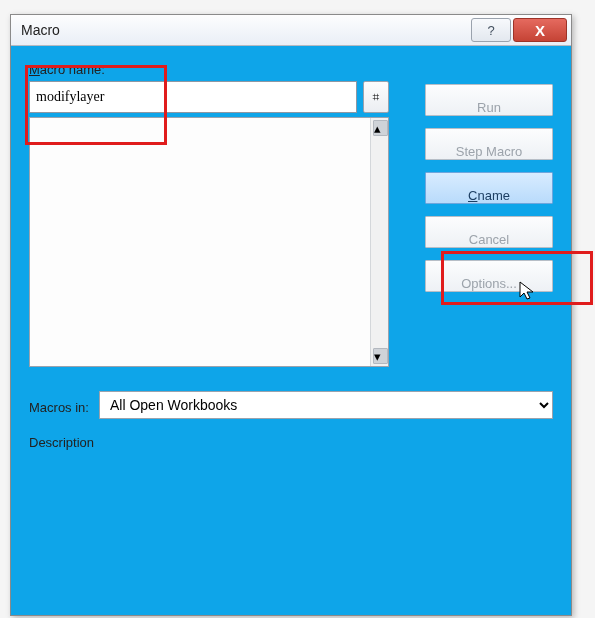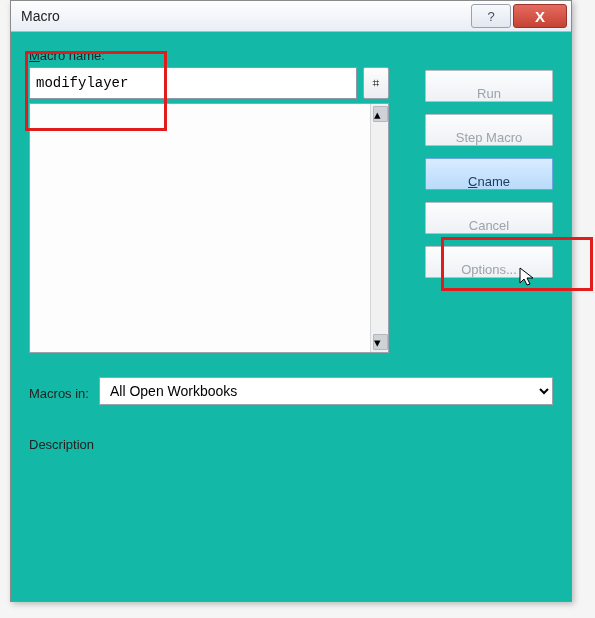--- a/index.html
+++ b/index.html
@@ -1,39 +1,39 @@
 <!DOCTYPE html>
 <html><head>
 <meta charset="utf-8">
 <style>
   html,body{margin:0;padding:0;font-family:"Segoe UI",Tahoma,sans-serif;font-size:13px;background:#f5f5f5;width:595px;height:618px;overflow:hidden}
-  .dialog{position:absolute;left:10px;top:0;width:560px;height:600px;background:#14b8a6;border:1px solid #8a8a8a;box-shadow:2px 2px 6px rgba(0,0,0,.25);display:flex;flex-direction:column}
+  .dialog{position:absolute;left:10px;top:14px;width:560px;height:600px;background:#0ea5e9;border:1px solid #8a8a8a;box-shadow:2px 2px 6px rgba(0,0,0,.25);display:flex;flex-direction:column}
   .titlebar{height:30px;background:linear-gradient(#fdfdfe,#e9eef6);border-bottom:1px solid #b5b9c1;display:flex;align-items:center;padding:0 4px 0 10px;font-size:14px;color:#222}
   .titlebar-spacer{flex:1}
   .tb-btn{width:38px;height:22px;margin-left:2px;border:1px solid #9aa2ad;border-radius:3px;display:flex;align-items:center;justify-content:center;background:linear-gradient(#f7f9fc,#e3e8ef);font-size:13px;color:#44505f}
   .tb-close{width:52px;background:linear-gradient(#e56a5f,#c54335);color:#fff;border-color:#9c3328;font-weight:bold;font-size:15px}
   .body{flex:1;padding:16px 18px 14px 18px;display:flex;flex-direction:column;position:relative}
   .row-top{display:flex;gap:36px}
   .name-col{flex:1}
   .label{font-size:13px;color:#222;margin-bottom:4px}
   .underline{text-decoration:underline}
   .name-input-wrap{display:flex;align-items:stretch}
-  .name-input{flex:1;height:26px;border:1px solid #8e97a3;padding:2px 6px;font-size:14px;font-family:Liberation Mono, monospace;outline:none}
+  .name-input{flex:1;height:26px;border:1px solid #8e97a3;padding:2px 6px;font-size:14px;font-family:Liberation Serif, serif;outline:none}
   .pick-btn{width:24px;border:1px solid #9aa2ad;border-radius:2px;margin-left:6px;background:linear-gradient(#fdfdfd,#ebeef2);display:flex;align-items:center;justify-content:center;font-size:12px}
   .listbox{margin-top:4px;height:248px;border:1px solid #9aa2ad;background:#fdfdfd;position:relative}
   .listbox-scroll{position:absolute;right:0;top:0;bottom:0;width:17px;background:#f1f1f1;border-left:1px solid #d4d7da}
   .scroll-thumb{position:absolute;top:2px;left:2px;width:13px;height:14px;background:#cfd3d8;border:1px solid #b3b8bf;border-radius:1px}
   .scroll-thumb.bot{top:auto;bottom:2px}
   .side-col{width:128px;display:flex;flex-direction:column;gap:12px;margin-top:22px}
   .btn{height:30px;border:1px solid #b7bec7;border-radius:1px;background:linear-gradient(#fcfdfe,#eef1f5);color:#444;font-size:13px;display:flex;align-items:flex-end;justify-content:center;cursor:pointer}
   .btn.disabled{color:#9ca3ab;cursor:default}
   .btn.primary{background:linear-gradient(#d8ecff,#b9dbfb);border-color:#6ea6dd;color:#1d3f63}
   .row-mid{display:flex;align-items:flex-end;margin-top:24px;gap:10px}
   select.combo{flex:1;height:28px;border:1px solid #9aa2ad;font-family:Liberation Sans, sans-serif;font-size:14px;padding:2px 6px;background:#fff}
-  .desc-label{margin-top:32px}
+  .desc-label{margin-top:16px}
   .footer{margin-top:auto;display:flex;justify-content:flex-end;padding-top:16px}
   .footer .btn{width:96px}
   
   .hl{position:absolute;border:3px solid #e01c1c;pointer-events:none}
   .hl-name{left:14px;top:50px;width:136px;height:74px}
   .hl-create{left:430px;top:236px;width:146px;height:48px}
   
   .cursor{position:absolute;left:508px;top:266px;pointer-events:none}
 </style>
 </head>

